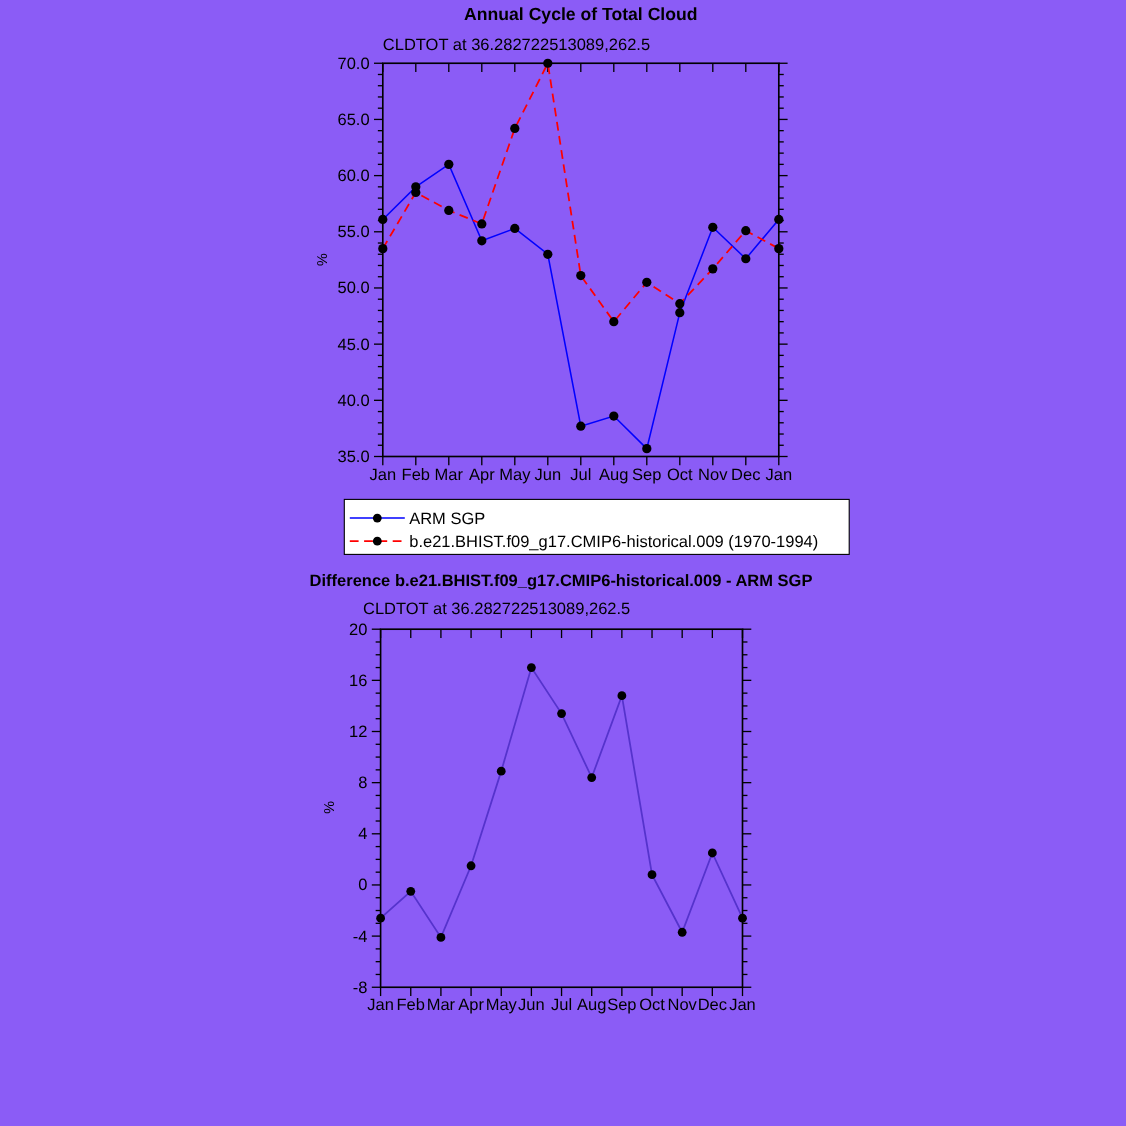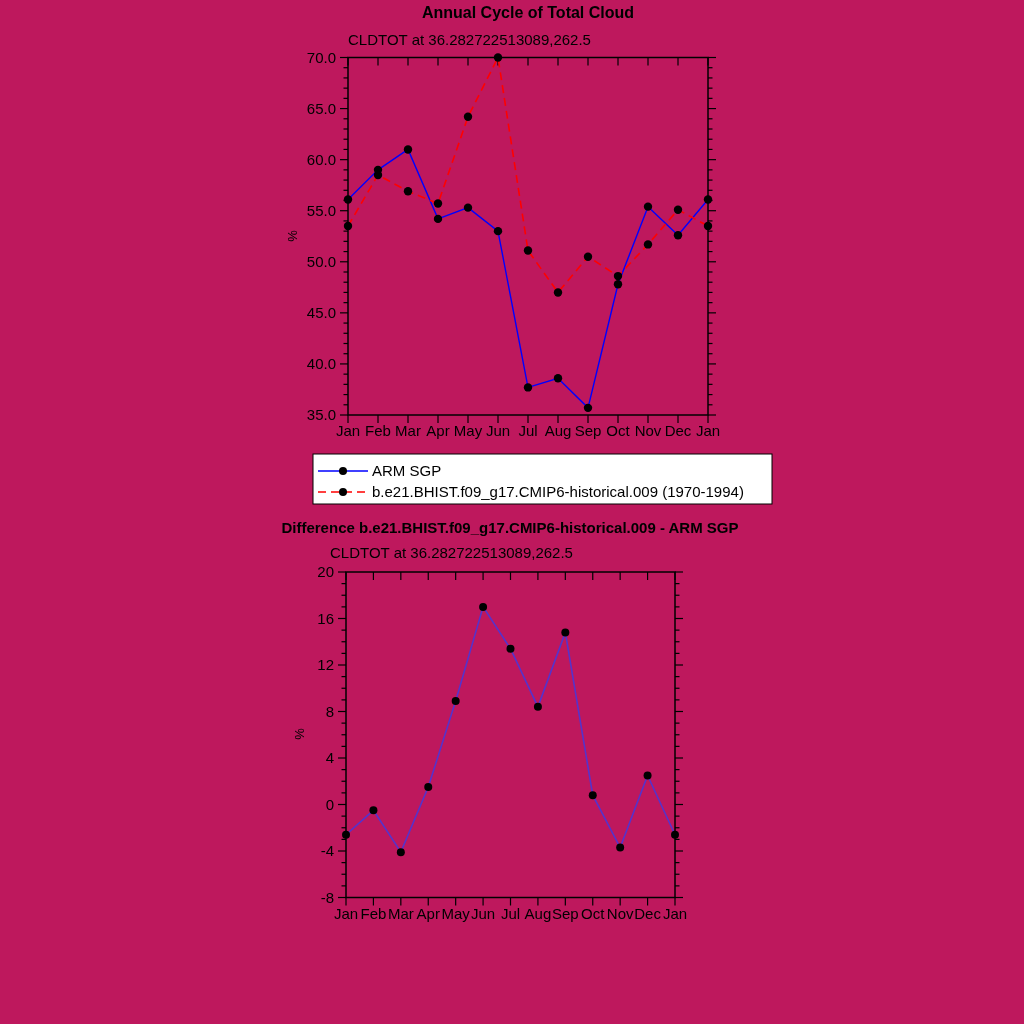--- a/index.html
+++ b/index.html
@@ -1,16 +1,16 @@
 <!DOCTYPE html>
 <html><head>
 <meta charset="utf-8">
 <style>
   html,body{margin:0;padding:0;background:#fff;}
-  .page{position:relative;width:1024px;height:1024px;background:#be185d;overflow:hidden;
+  .page{position:relative;width:1024px;height:1024px;background:#8b5cf6;overflow:hidden;
         font-family:"Liberation Sans",sans-serif;text-align:right;}
   svg{position:absolute;left:0;top:0;}
   .chart-title{font:bold 16px "Liberation Sans",sans-serif;fill:#000;}
   .chart-title-sm{font:bold 15px "Liberation Sans",sans-serif;fill:#000;}
   .chart-subtitle{font:15px "Liberation Sans",sans-serif;fill:#000;}
   .tick-label{font:15px "Liberation Sans",sans-serif;fill:#000;}
   .axis-unit{font:13px "Liberation Sans",sans-serif;fill:#000;}
 </style>
 </head>
 <body>

